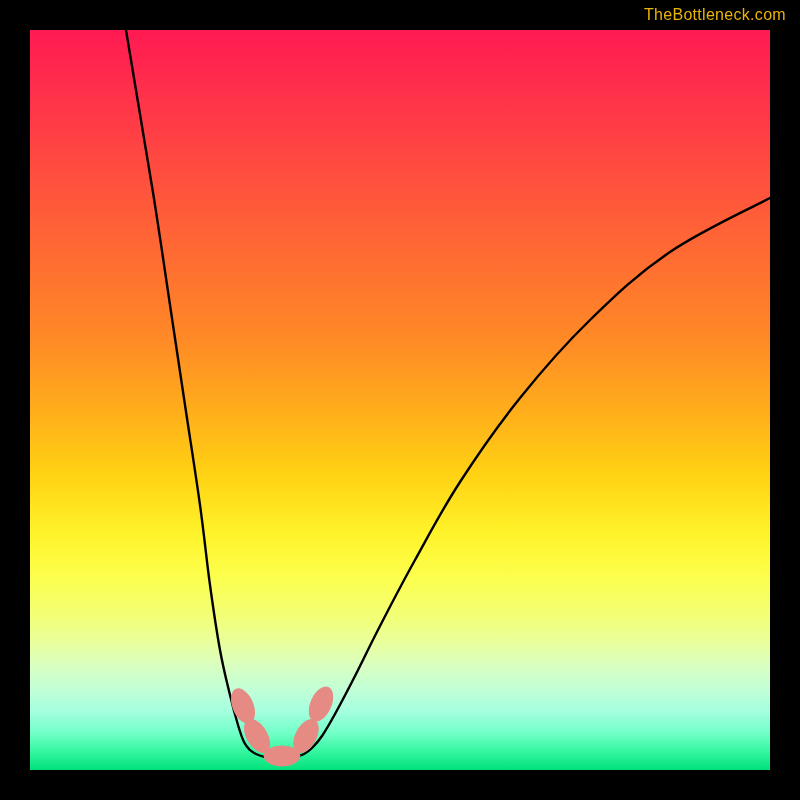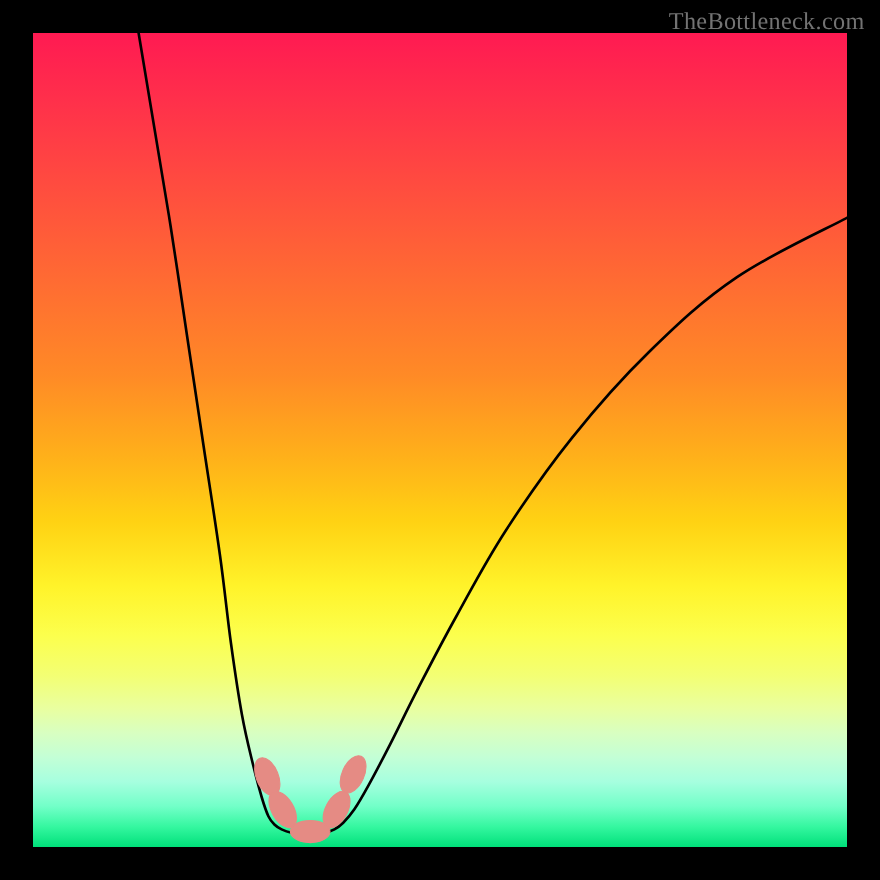--- a/index.html
+++ b/index.html
@@ -7,23 +7,23 @@
   .frame {
     position: relative;
     width: 800px;
     height: 800px;
     background: #000;
   }
   .watermark {
     position: absolute;
     top: 6px;
     right: 14px;
-    font-family: Liberation Serif, serif;
-    font-size: 22px;
-    color: #737373;
+    font-family: Liberation Sans, sans-serif;
+    font-size: 16px;
+    color: #eab308;
     letter-spacing: 0.3px;
     z-index: 10;
   }
   .plot-area {
     position: absolute;
     left: 30px;
     top: 30px;
     width: 740px;
     height: 740px;
     overflow: hidden;

